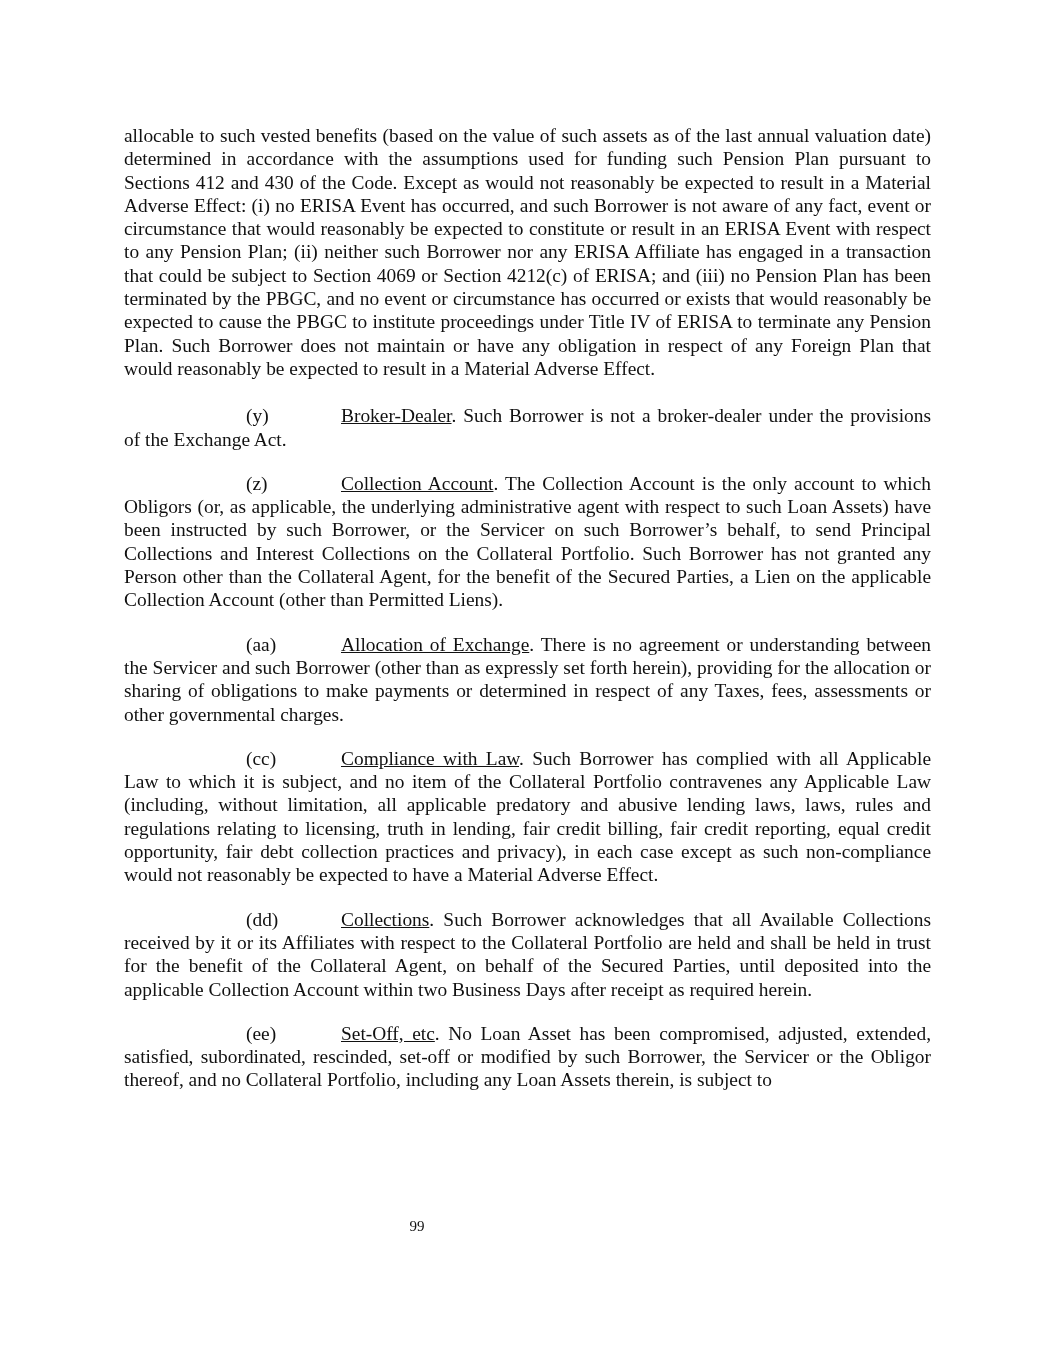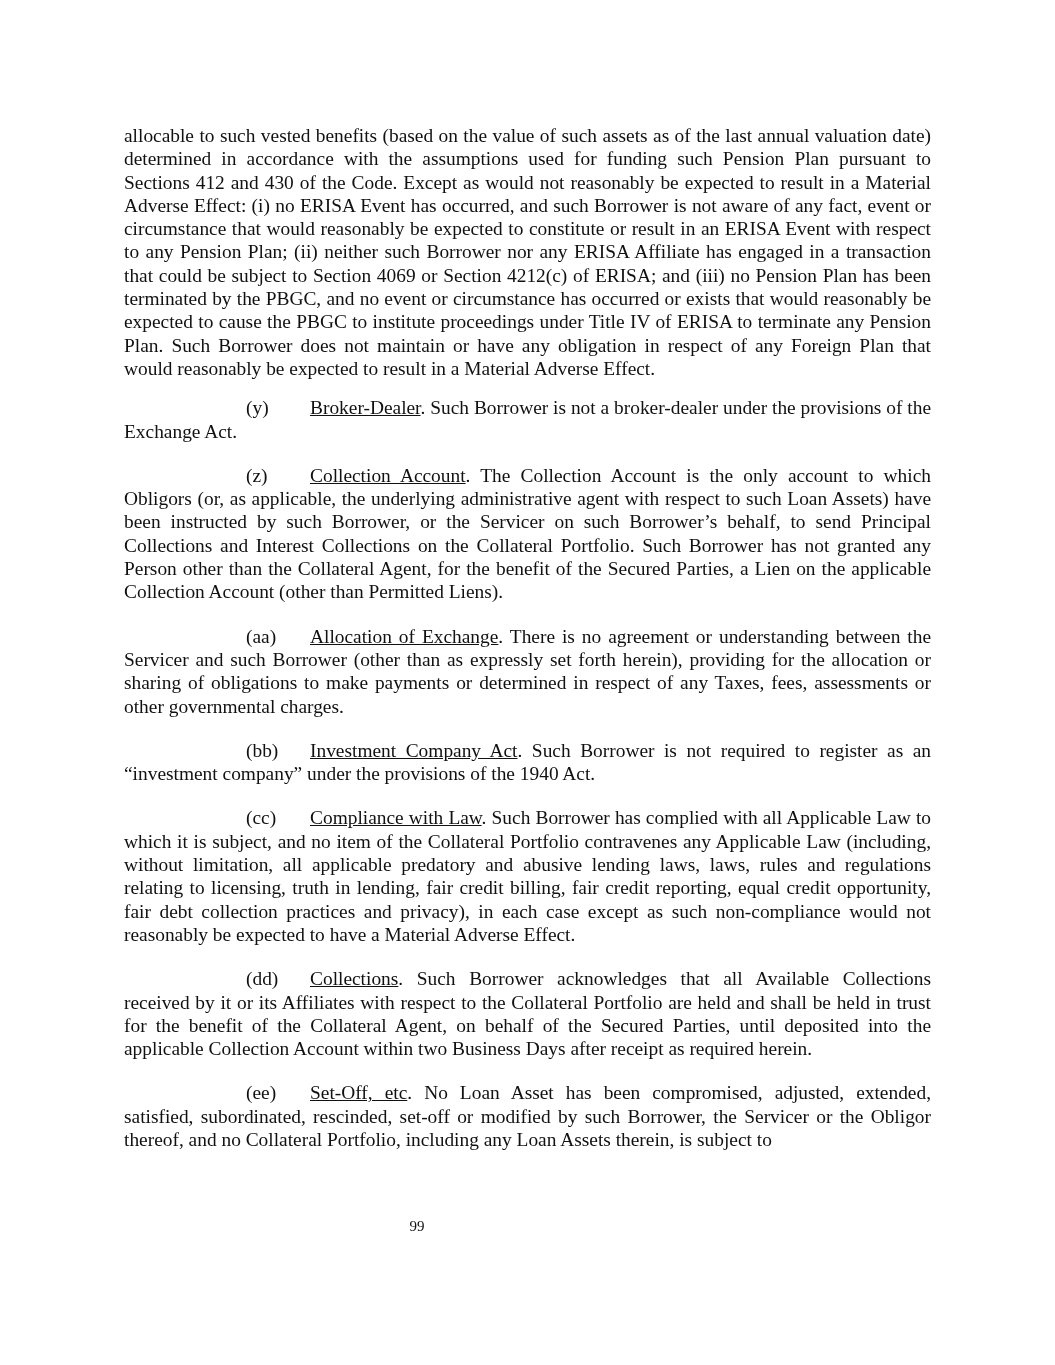--- a/index.html
+++ b/index.html
@@ -5,41 +5,40 @@
     html, body { margin: 0; padding: 0; background: #ffffff; }
     body {
       width: 1055px; height: 1365px; position: relative; overflow: hidden;
       font-family: "Liberation Serif", serif; color: #111;
     }
     .page {
       position: absolute; left: 124px; top: 124px; width: 807px;
       font-size: 19.4px; line-height: 23.3px;
     }
     p { margin: 0 0 21px 0; text-align: justify; }
-    .para-intro { margin-bottom: 16px; }
+    .para-intro { margin-bottom: 24px; }
     .num { display: inline-block; padding-left: 122px; width: 64px; }
-    .heading { text-decoration: underline; }
+    .heading { text-decoration: underline; margin-left: 31px; }
     .page-number {
       position: absolute; top: 1218px; left: 0; width: 834px; text-align: center;
       font-size: 15px; font-family: "Liberation Serif", serif;
     }
   </style>
 </head>
 <body>
 
 <div class="page">
   <p class="para-intro">allocable to such vested benefits (based on the value of such assets as of the last annual valuation date) determined in accordance with the assumptions used for funding such Pension Plan pursuant to Sections 412 and 430 of the Code.  Except as would not reasonably be expected to result in a Material Adverse Effect: (i) no ERISA Event has occurred, and such Borrower is not aware of any fact, event or circumstance that would reasonably be expected to constitute or result in an ERISA Event with respect to any Pension Plan; (ii) neither such Borrower nor any ERISA Affiliate has engaged in a transaction that could be subject to Section 4069 or Section 4212(c) of ERISA; and (iii) no Pension Plan has been terminated by the PBGC, and no event or circumstance has occurred or exists that would reasonably be expected to cause the PBGC to institute proceedings under Title IV of ERISA to terminate any Pension Plan.  Such Borrower does not maintain or have any obligation in respect of any Foreign Plan that would reasonably be expected to result in a Material Adverse Effect.</p>
 
   <p><span class="num">(y)</span><span class="heading">Broker-Dealer</span><span>.  Such Borrower is not a broker-dealer under the provisions of the Exchange Act.</span></p>
 
   <p><span class="num">(z)</span><span class="heading">Collection Account</span><span>.  The Collection Account is the only account to which Obligors (or, as applicable, the underlying administrative agent with respect to such Loan Assets) have been instructed by such Borrower, or the Servicer on such Borrower’s behalf, to send Principal Collections and Interest Collections on the Collateral Portfolio.  Such Borrower has not granted any Person other than the Collateral Agent, for the benefit of the Secured Parties, a Lien on the applicable Collection Account (other than Permitted Liens).</span></p>
 
   <p><span class="num">(aa)</span><span class="heading">Allocation of Exchange</span><span>.  There is no agreement or understanding between the Servicer and such Borrower (other than as expressly set forth herein), providing for the allocation or sharing of obligations to make payments or determined in respect of any Taxes, fees, assessments or other governmental charges.</span></p>
 
-  <p><span class="num">(bb)</span><span class="heading">Investment Company Act</span><span>.  Such Borrower is not required to register as an “investment company” under the provisions of the 1940 Act.</span></p>
 
   <p><span class="num">(cc)</span><span class="heading">Compliance with Law</span><span>.  Such Borrower has complied with all Applicable Law to which it is subject, and no item of the Collateral Portfolio contravenes any Applicable Law (including, without limitation, all applicable predatory and abusive lending laws, laws, rules and regulations relating to licensing, truth in lending, fair credit billing, fair credit reporting, equal credit opportunity, fair debt collection practices and privacy), in each case except as such non-compliance would not reasonably be expected to have a Material Adverse Effect.</span></p>
 
   <p><span class="num">(dd)</span><span class="heading">Collections</span><span>.  Such Borrower acknowledges that all Available Collections received by it or its Affiliates with respect to the Collateral Portfolio are held and shall be held in trust for the benefit of the Collateral Agent, on behalf of the Secured Parties, until deposited into the applicable Collection Account within two Business Days after receipt as required herein.</span></p>
 
   <p><span class="num">(ee)</span><span class="heading">Set-Off, etc</span><span>.  No Loan Asset has been compromised, adjusted, extended, satisfied, subordinated, rescinded, set-off or modified by such Borrower, the Servicer or the Obligor thereof, and no Collateral Portfolio, including any Loan Assets therein, is subject to</span></p>
 </div>
 
 <div class="page-number">99</div>
 

